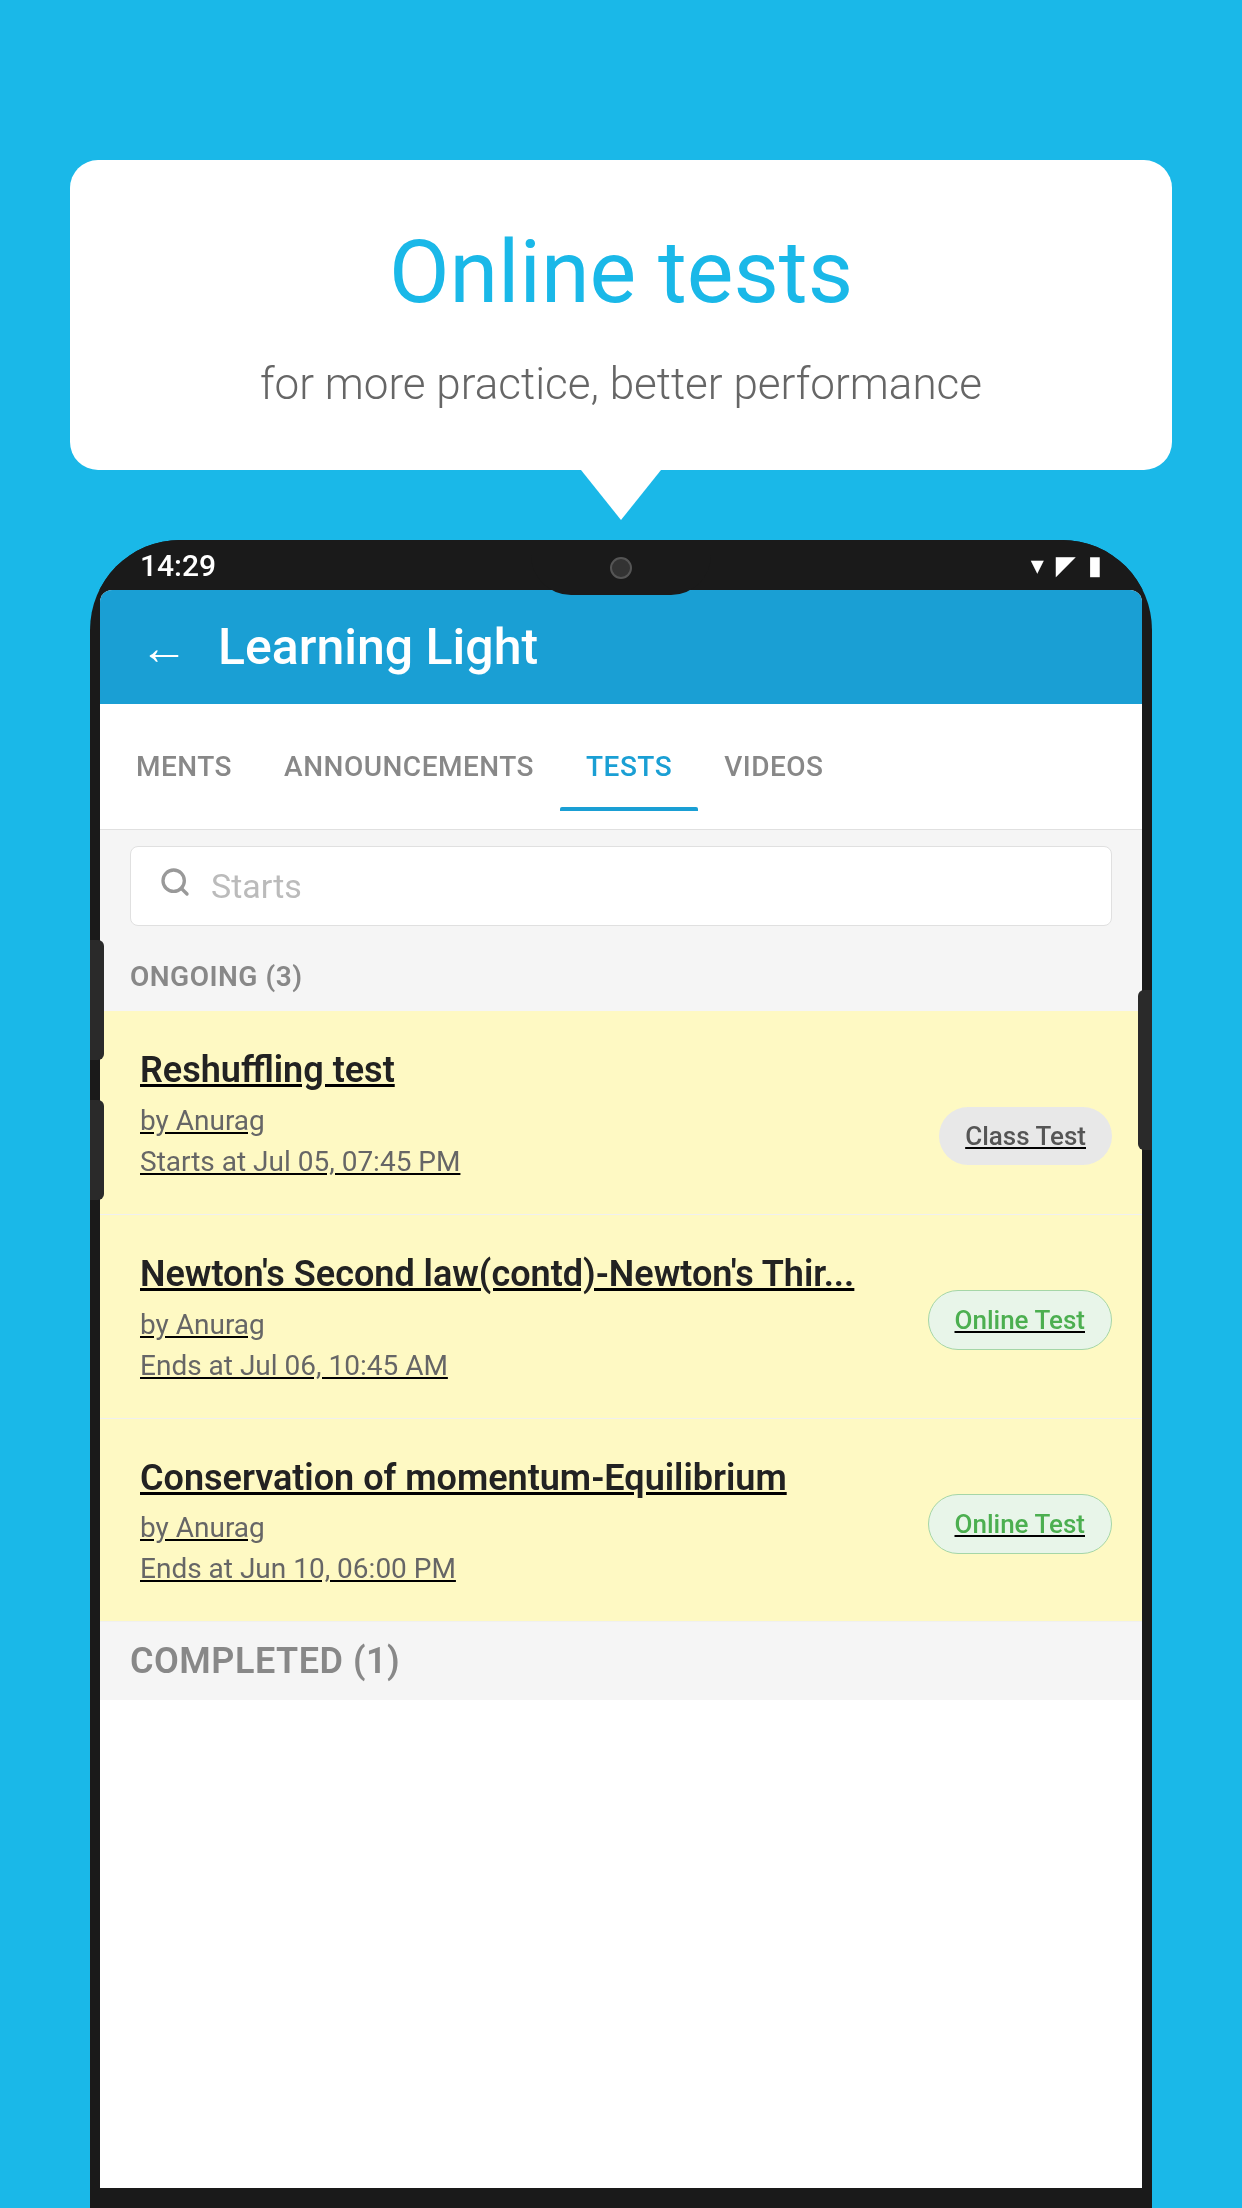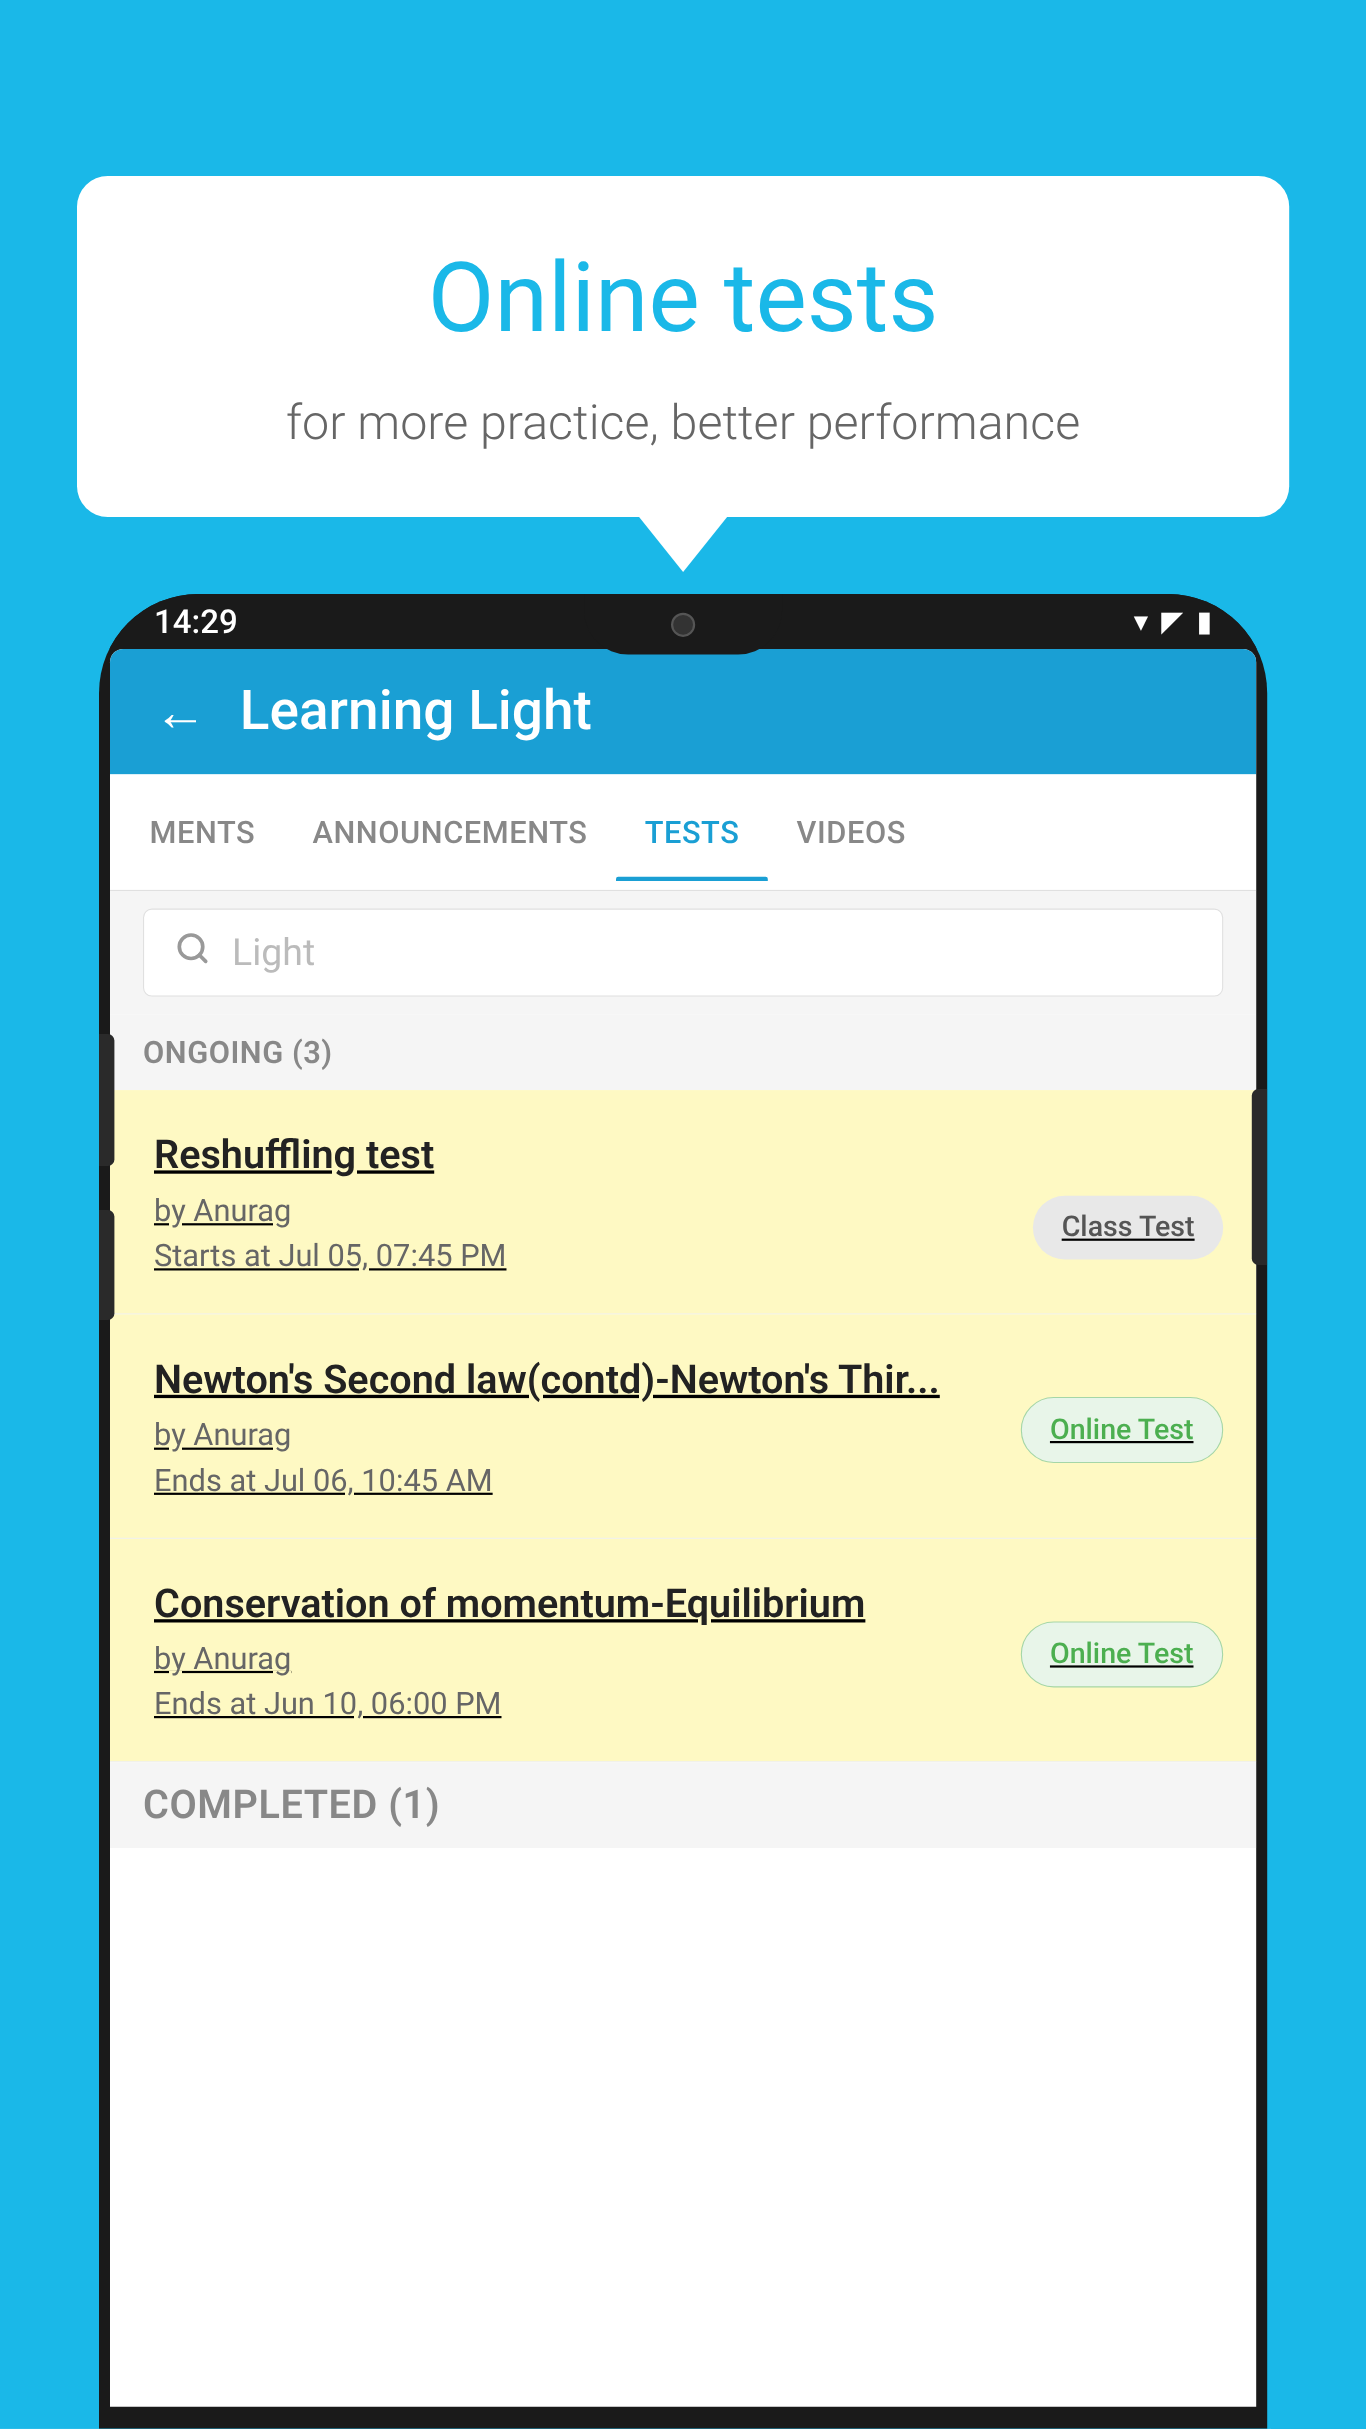--- a/index.html
+++ b/index.html
@@ -140,21 +140,21 @@
       color: white;
       font-size: 50px;
       font-weight: 500;
     }
 
     
     .tabs-bar {
       background: white;
       display: flex;
       border-bottom: 1px solid #e0e0e0;
-      padding: 8px 10px;
+      padding: 18px 10px;
     }
 
     .tab-item {
       padding: 28px 26px;
       font-size: 28px;
       color: #888;
       font-weight: 500;
       letter-spacing: 0.5px;
       cursor: pointer;
       text-transform: uppercase;
@@ -356,21 +356,21 @@
     </div>
 
     <div class="search-container">
       <div class="search-input-wrapper">
         <span class="search-icon-svg">
           <svg width="32" height="32" viewBox="0 0 24 24" fill="none" stroke="#999" stroke-width="2.5" stroke-linecap="round" stroke-linejoin="round">
             <circle cx="11" cy="11" r="8"></circle>
             <line x1="21" y1="21" x2="16.65" y2="16.65"></line>
           </svg>
         </span>
-        <span class="search-placeholder">Light</span>
+        <span class="search-placeholder">Starts</span>
       </div>
     </div>
 
     <div class="section-header">ONGOING (3)</div>
 
     <div class="test-item">
       <div class="test-item-content">
         <div class="test-item-title">Reshuffling test</div>
         <div class="test-item-author">by Anurag</div>
         <div class="test-item-date">Starts at  Jul 05, 07:45 PM</div>

